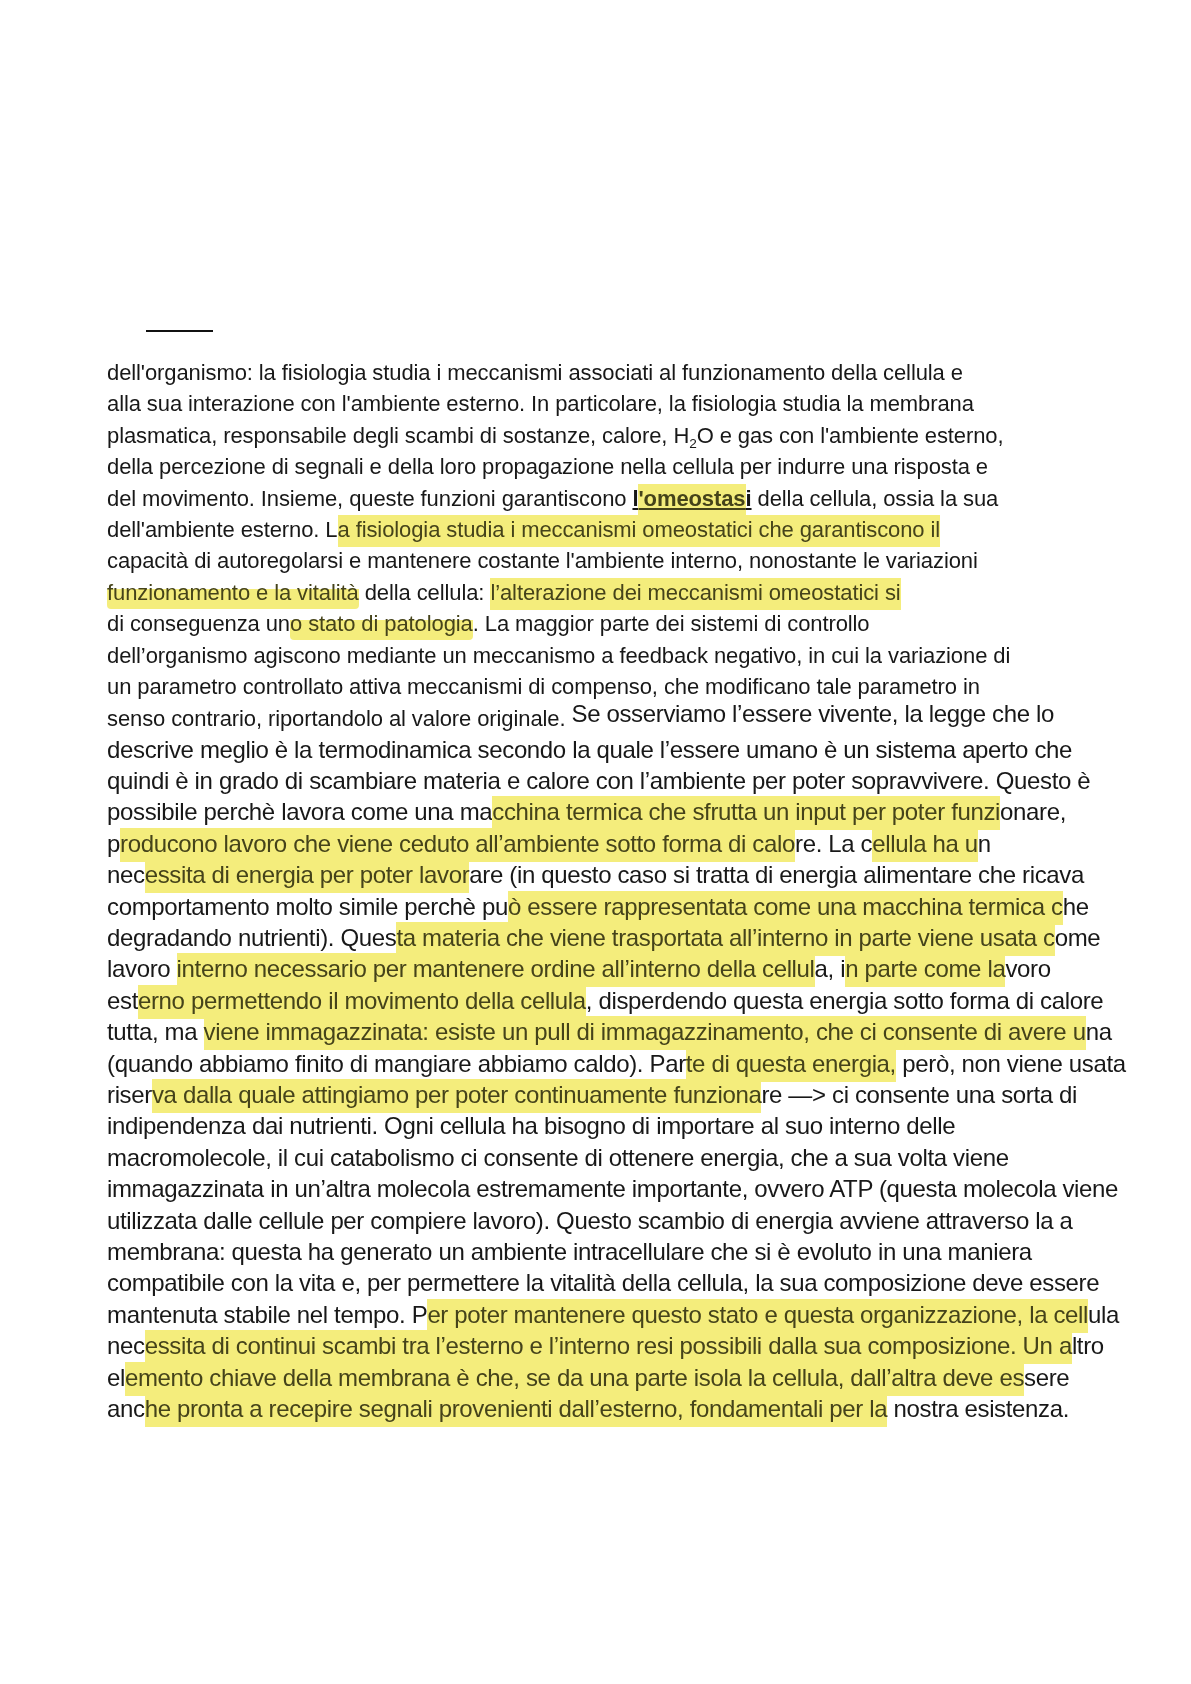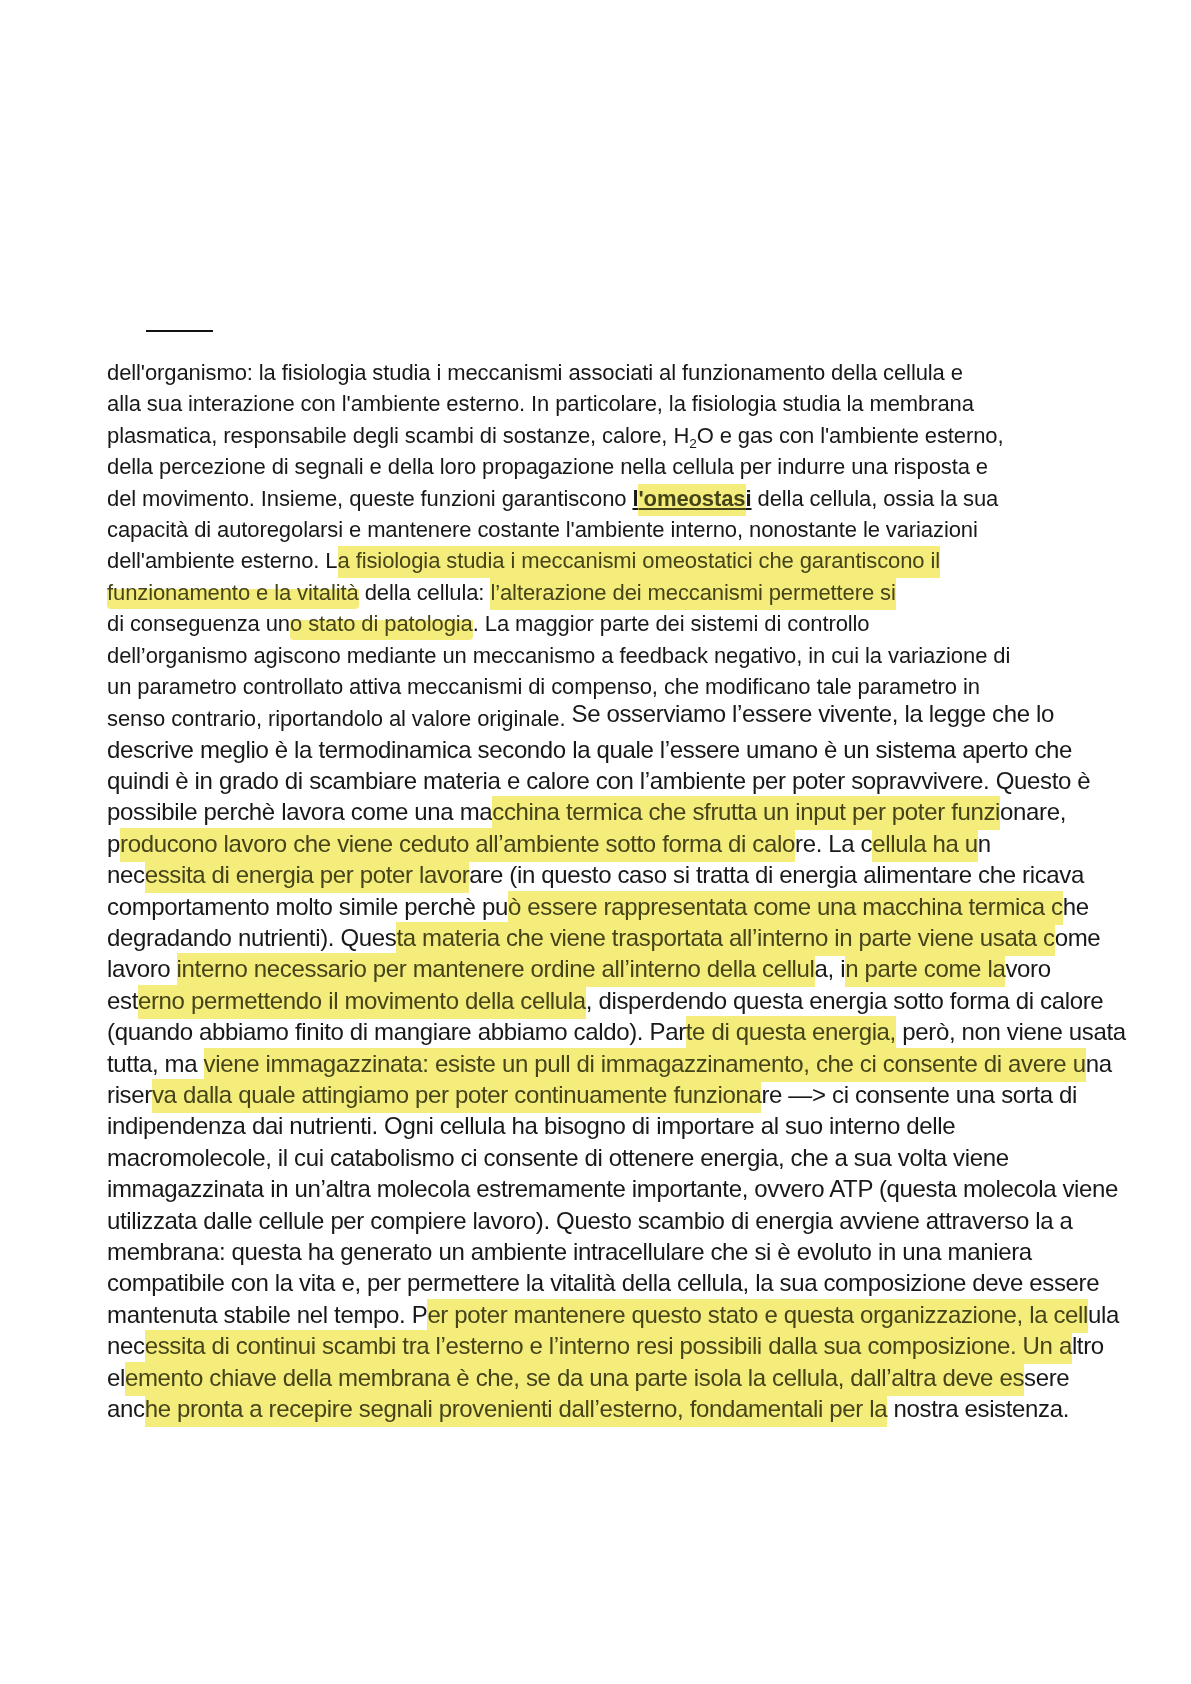--- a/index.html
+++ b/index.html
@@ -71,38 +71,38 @@
 <body>
 
 <div class="page">
   <div class="stray-rule"></div>
   <div class="text-block">
       <div class="line"><span>dell'organismo: la fisiologia studia i meccanismi associati al funzionamento della cellula e</span></div>
       <div class="line"><span>alla sua interazione con l'ambiente esterno. In particolare, la fisiologia studia la membrana</span></div>
       <div class="line"><span>plasmatica, responsabile degli scambi di sostanze, calore, H</span><sub>2</sub><span>O e gas con l'ambiente esterno,</span></div>
       <div class="line"><span>della percezione di segnali e della loro propagazione nella cellula per indurre una risposta e</span></div>
       <div class="line"><span>del movimento. Insieme, queste funzioni garantiscono </span><span class="b u">l</span><span class="hl b u">'omeostas</span><span class="b u">i</span><span> della cellula, ossia la sua</span></div>
+      <div class="line"><span>dell'ambiente esterno. L</span><span class="hl">a fisiologia studia i meccanismi omeostatici che garantiscono il</span></div>
       <div class="line"><span>capacità di autoregolarsi e mantenere costante l'ambiente interno, nonostante le variazioni</span></div>
-      <div class="line"><span>dell'ambiente esterno. L</span><span class="hl">a fisiologia studia i meccanismi omeostatici che garantiscono il</span></div>
-      <div class="line"><span class="hl-low">funzionamento e la vitalità</span><span> della cellula: </span><span class="hl">l’alterazione dei meccanismi permettere si</span></div>
+      <div class="line"><span class="hl-low">funzionamento e la vitalità</span><span> della cellula: </span><span class="hl">l’alterazione dei meccanismi omeostatici si</span></div>
       <div class="line"><span>di conseguenza un</span><span class="hl-low">o stato di patologia</span><span>. La maggior parte dei sistemi di controllo</span></div>
       <div class="line"><span>dell’organismo agiscono mediante un meccanismo a feedback negativo, in cui la variazione di</span></div>
       <div class="line"><span>un parametro controllato attiva meccanismi di compenso, che modificano tale parametro in</span></div>
       <div class="line"><span>senso contrario, riportandolo al valore originale. </span><span class="f2 raise">Se osserviamo l’essere vivente, la legge che lo</span></div>
       <div class="line f2"><span>descrive meglio è la termodinamica secondo la quale l’essere umano è un sistema aperto che</span></div>
       <div class="line f2"><span>quindi è in grado di scambiare materia e calore con l’ambiente per poter sopravvivere. Questo è</span></div>
       <div class="line f2"><span>possibile perchè lavora come una ma</span><span class="hl">cchina termica che sfrutta un input per poter funzi</span><span>onare,</span></div>
       <div class="line f2"><span>p</span><span class="hl">roducono lavoro che viene ceduto all’ambiente sotto forma di calo</span><span>re. La c</span><span class="hl">ellula ha u</span><span>n</span></div>
       <div class="line f2"><span>nec</span><span class="hl">essita di energia per poter lavor</span><span>are (in questo caso si tratta di energia alimentare che ricava</span></div>
       <div class="line f2"><span>comportamento molto simile perchè pu</span><span class="hl">ò essere rappresentata come una macchina termica c</span><span>he</span></div>
       <div class="line f2"><span>degradando nutrienti). Ques</span><span class="hl">ta materia che viene trasportata all’interno in parte viene usata c</span><span>ome</span></div>
       <div class="line f2"><span>lavoro </span><span class="hl">interno necessario per mantenere ordine all’interno della cellul</span><span>a, i</span><span class="hl">n parte come la</span><span>voro</span></div>
       <div class="line f2"><span>est</span><span class="hl">erno permettendo il movimento della cellula</span><span>, disperdendo questa energia sotto forma di calore</span></div>
+      <div class="line f2"><span>tutta, ma </span><span class="hl">viene immagazzinata: esiste un pull di immagazzinamento, che ci consente di avere u</span><span>na</span></div>
       <div class="line f2"><span>(quando abbiamo finito di mangiare abbiamo caldo). Par</span><span class="hl">te di questa energia,</span><span> però, non viene usata</span></div>
-      <div class="line f2"><span>tutta, ma </span><span class="hl">viene immagazzinata: esiste un pull di immagazzinamento, che ci consente di avere u</span><span>na</span></div>
       <div class="line f2"><span>riser</span><span class="hl">va dalla quale attingiamo per poter continuamente funziona</span><span>re —&gt; ci consente una sorta di</span></div>
       <div class="line f2"><span>indipendenza dai nutrienti. Ogni cellula ha bisogno di importare al suo interno delle</span></div>
       <div class="line f2"><span>macromolecole, il cui catabolismo ci consente di ottenere energia, che a sua volta viene</span></div>
       <div class="line f2"><span>immagazzinata in un’altra molecola estremamente importante, ovvero ATP (questa molecola viene</span></div>
       <div class="line f2"><span>utilizzata dalle cellule per compiere lavoro). Questo scambio di energia avviene attraverso la a</span></div>
       <div class="line f2"><span>membrana: questa ha generato un ambiente intracellulare che si è evoluto in una maniera</span></div>
       <div class="line f2"><span>compatibile con la vita e, per permettere la vitalità della cellula, la sua composizione deve essere</span></div>
       <div class="line f2"><span>mantenuta stabile nel tempo. P</span><span class="hl">er poter mantenere questo stato e questa organizzazione, la cell</span><span>ula</span></div>
       <div class="line f2"><span>nec</span><span class="hl">essita di continui scambi tra l’esterno e l’interno resi possibili dalla sua composizione. Un a</span><span>ltro</span></div>
       <div class="line f2"><span>el</span><span class="hl">emento chiave della membrana è che, se da una parte isola la cellula, dall’altra deve es</span><span>sere</span></div>

